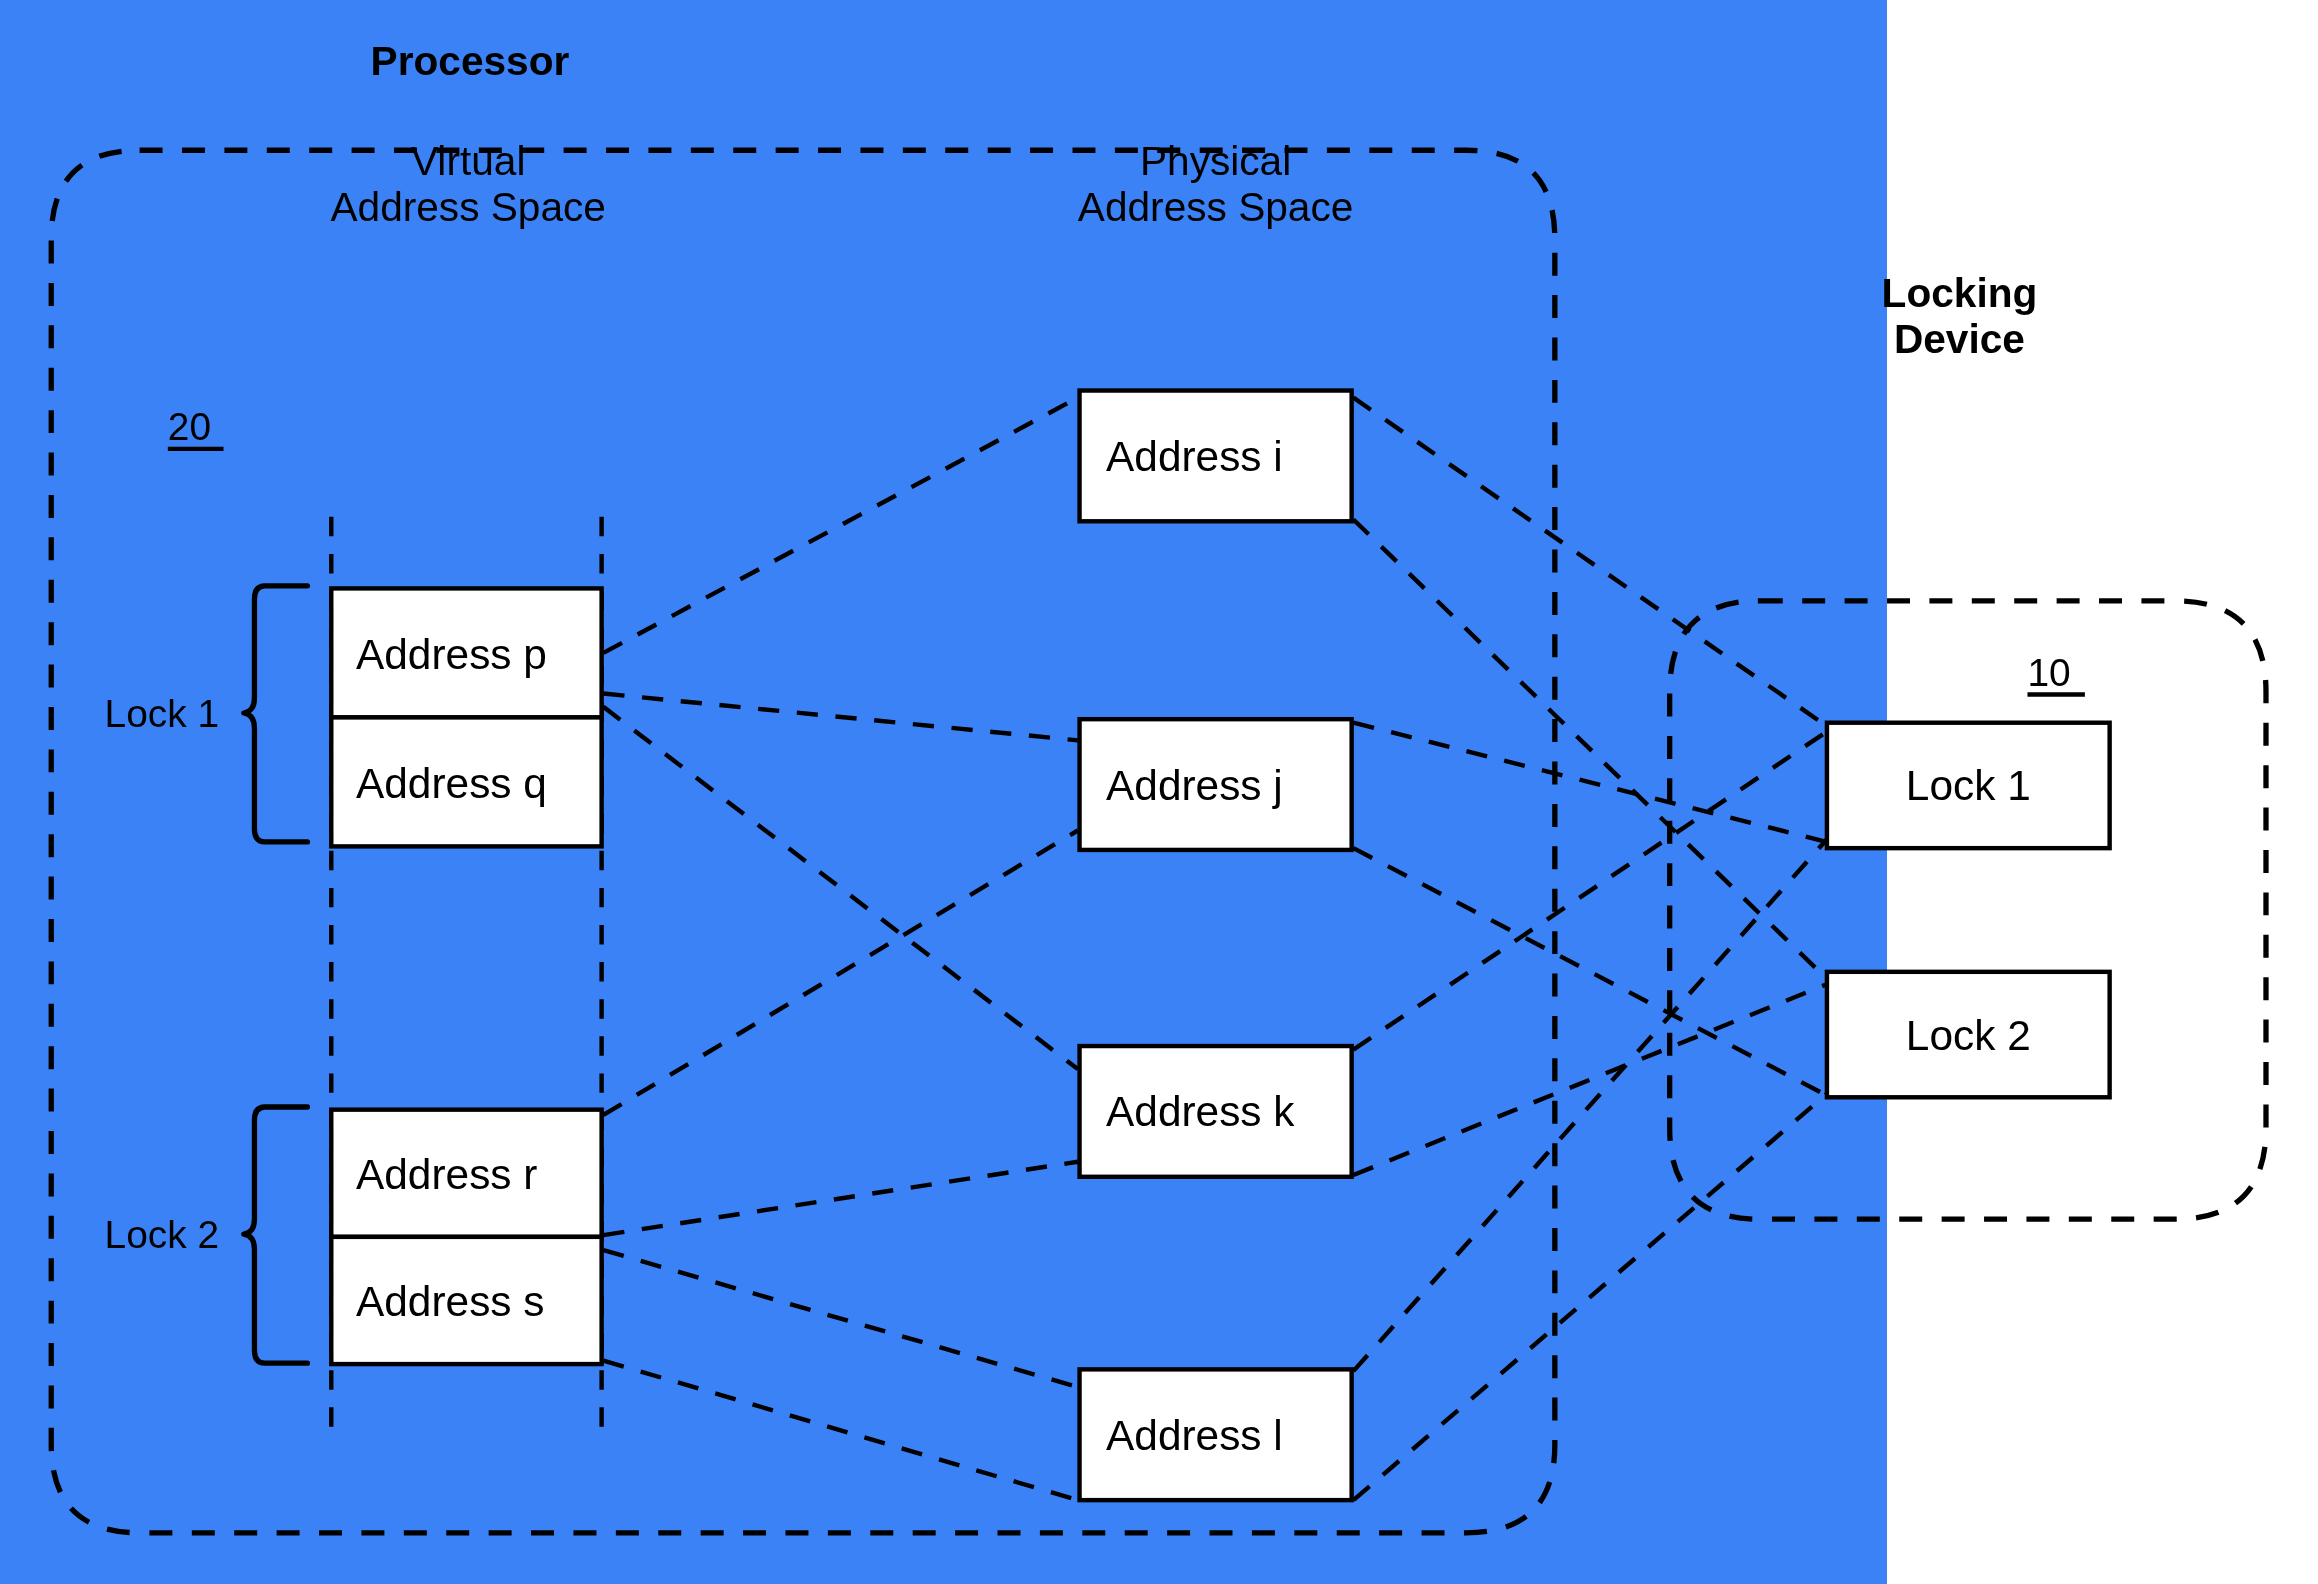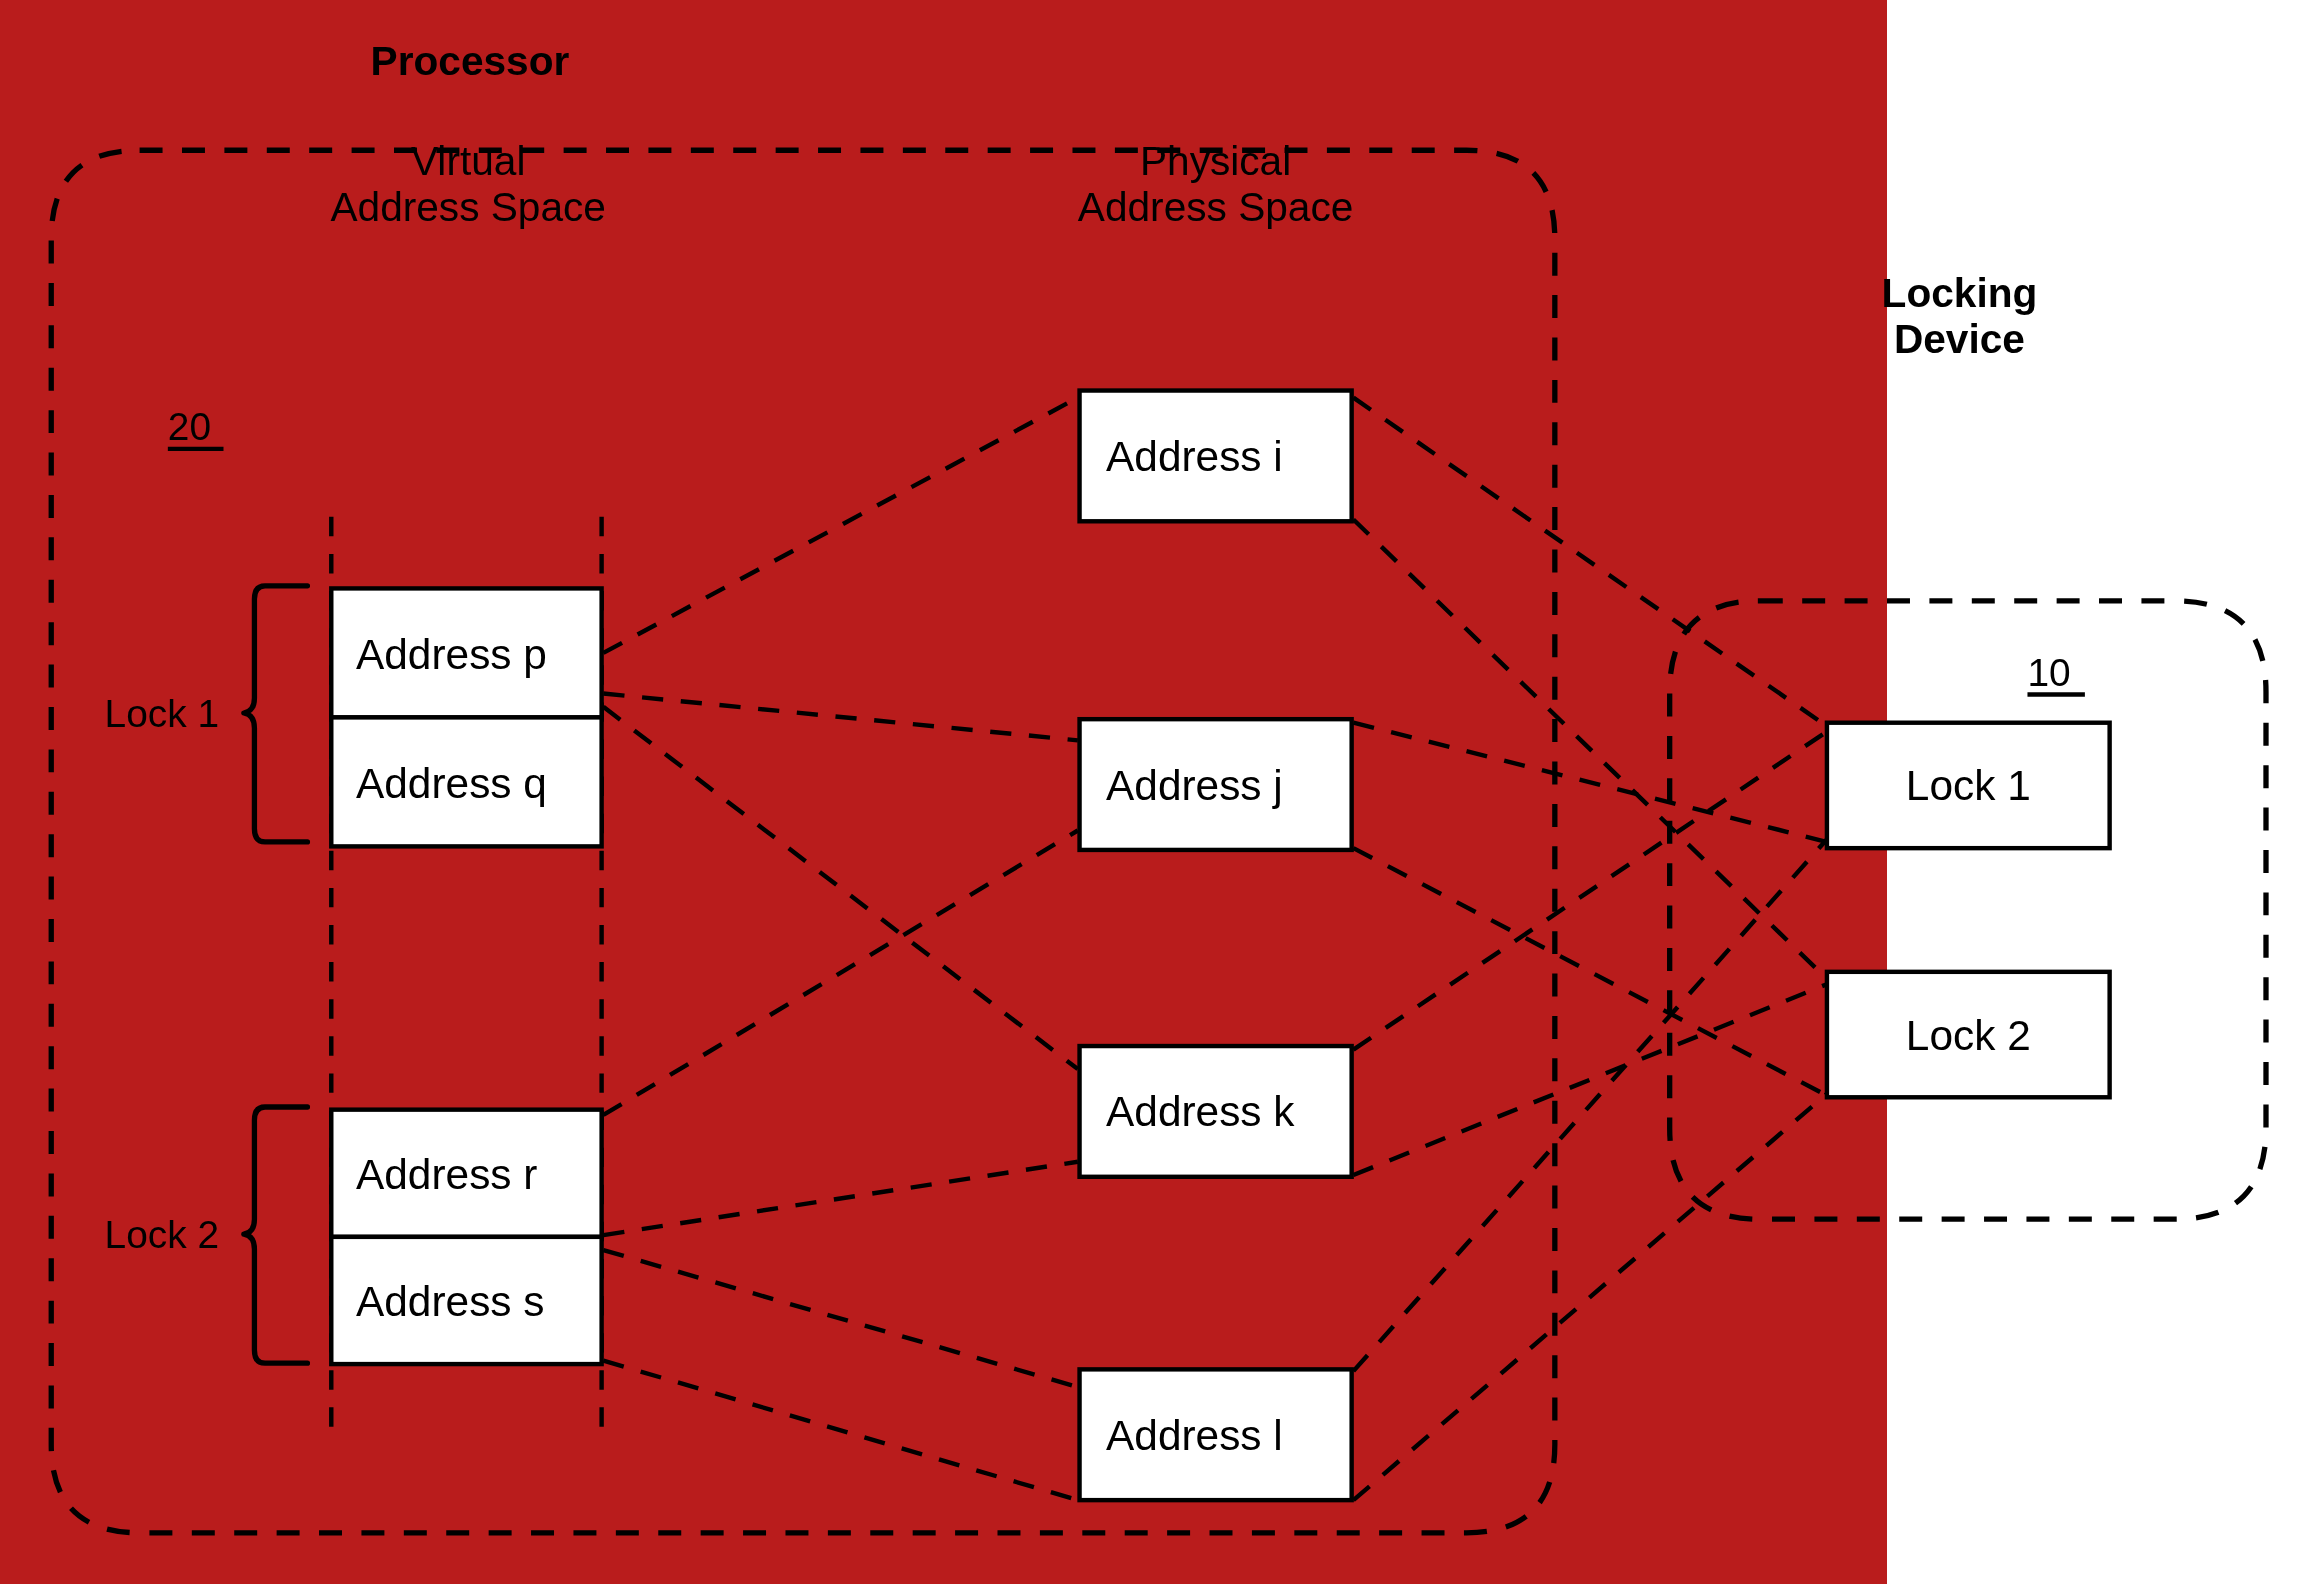--- a/index.html
+++ b/index.html
@@ -11,21 +11,21 @@
     width: 2319px;
     height: 1585px;
     font-family: "Liberation Sans", sans-serif;
     color: #000000;
     overflow: hidden;
   }
   #figure-root {
     position: relative;
     width: 1887px;
     height: 1585px;
-    background: #b91c1c;
+    background: #3b82f6;
   }
   svg#diagram {
     position: absolute;
     top: 0;
     left: 0;
     width: 2319px;
     height: 1585px;
   }
   .box-rect {
     fill: #ffffff;

